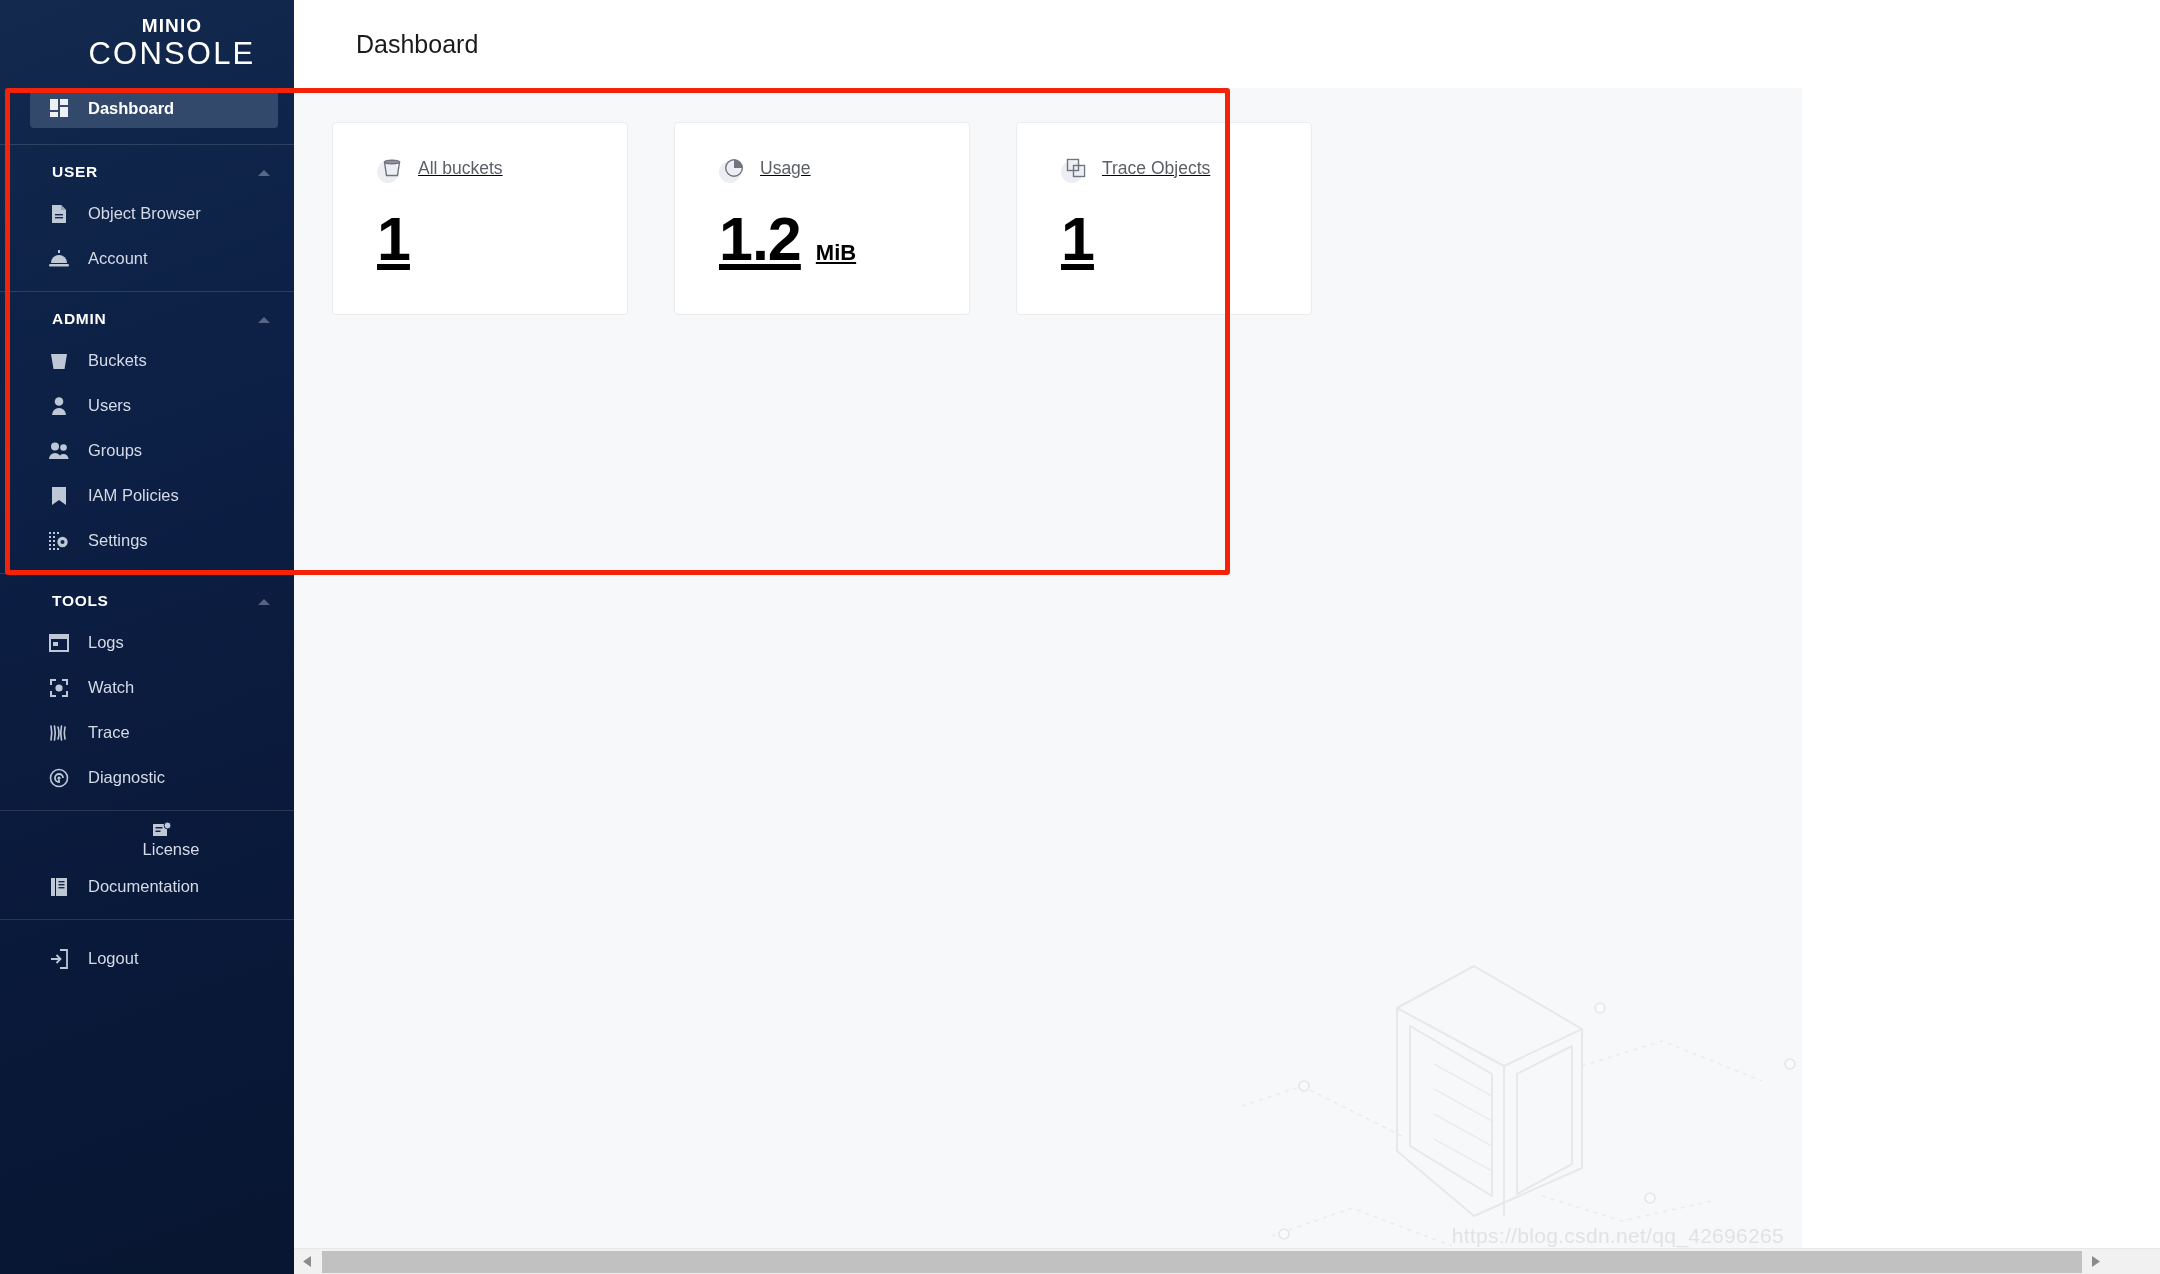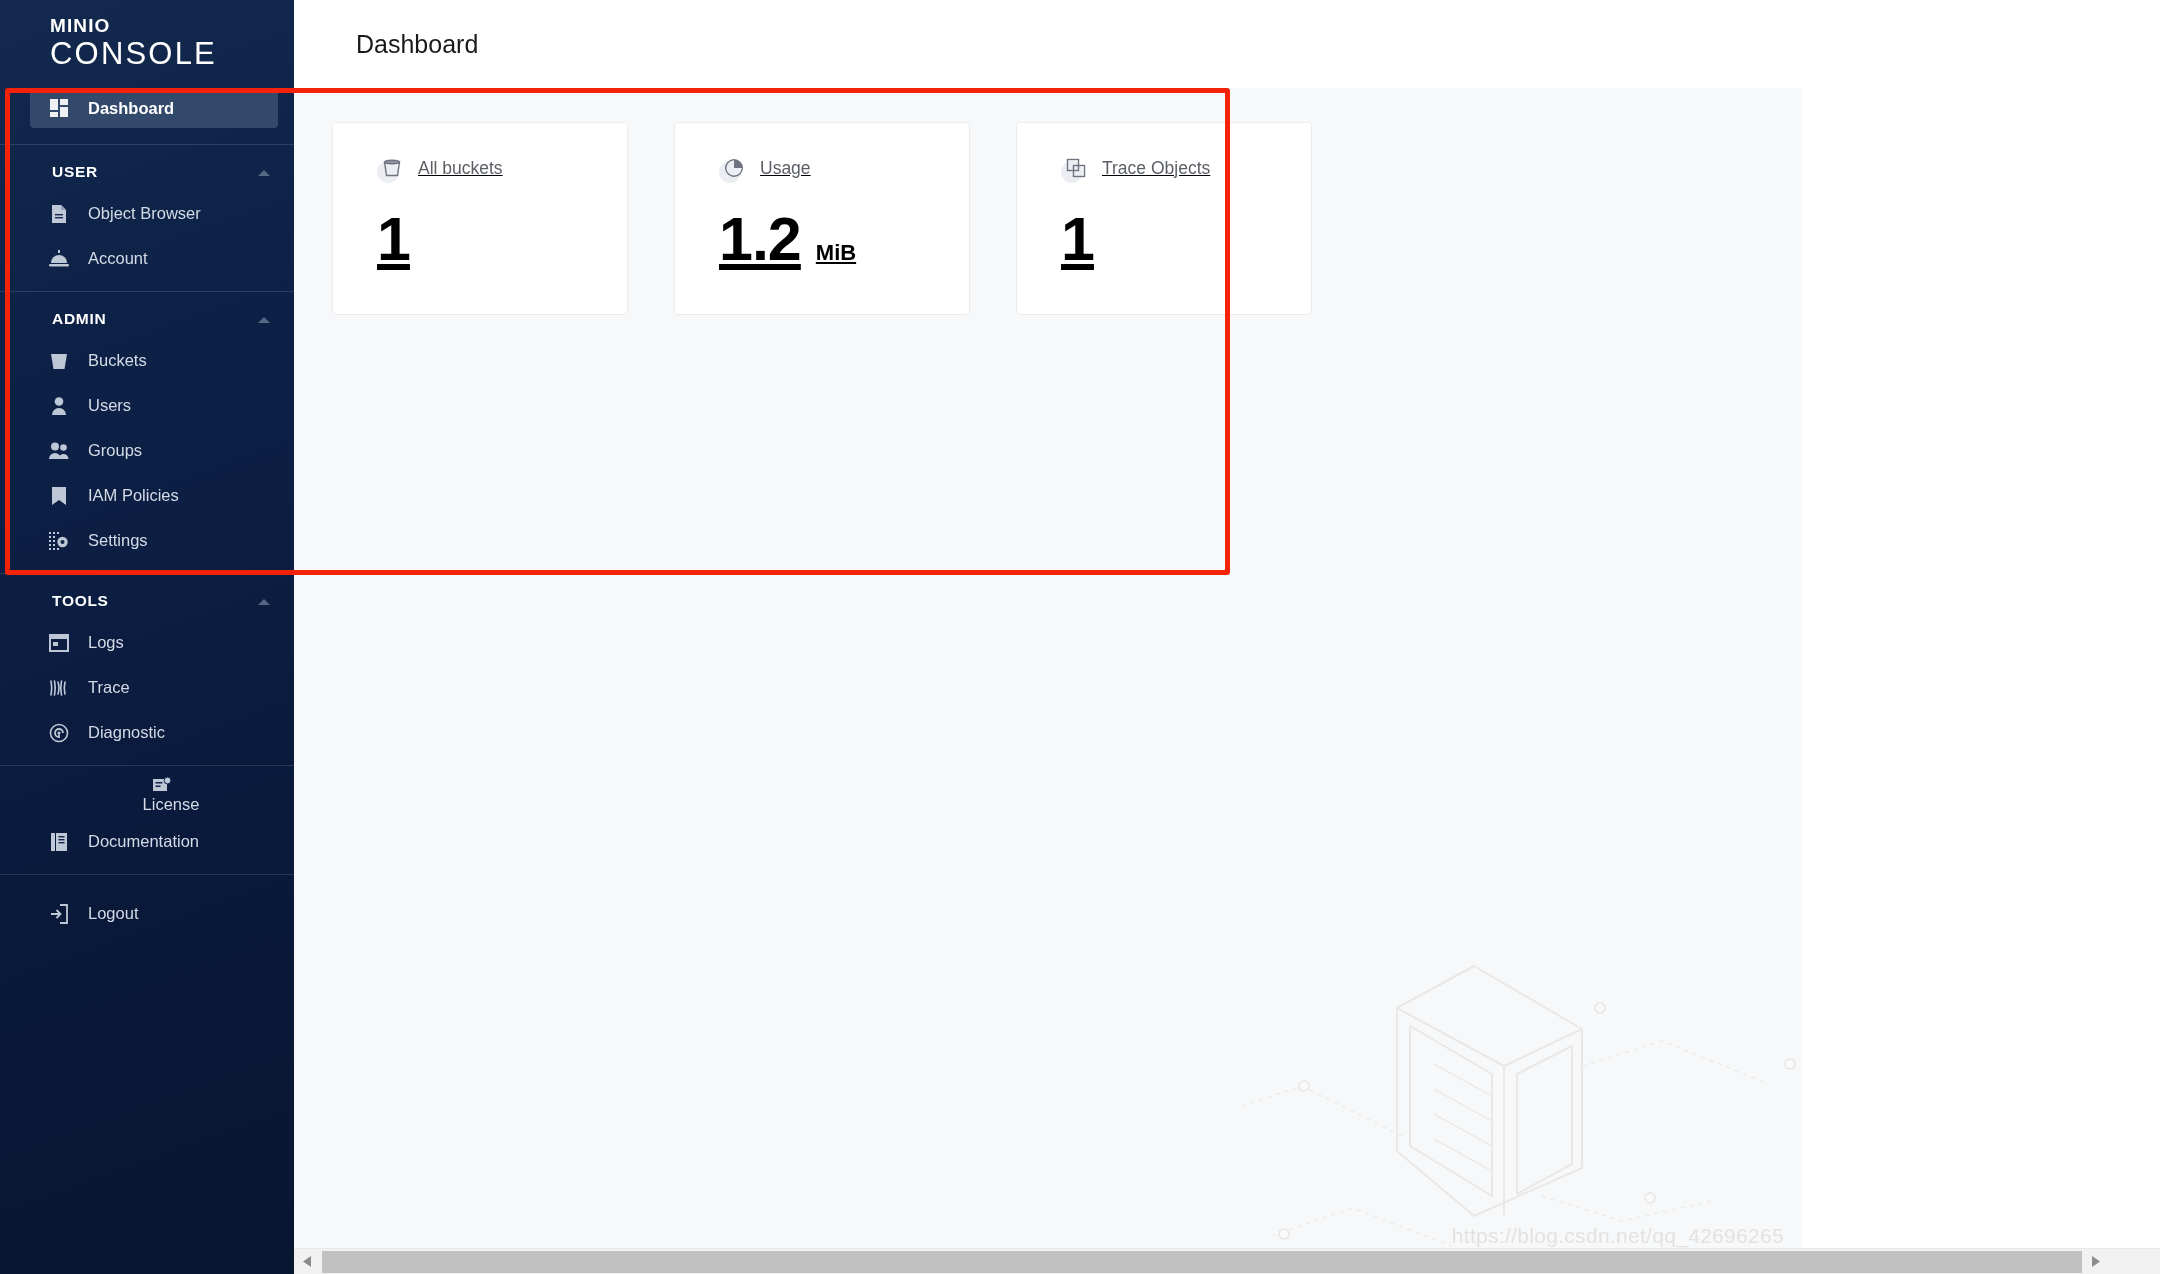--- a/index.html
+++ b/index.html
@@ -10,20 +10,21 @@
     overflow: hidden;
     font-family: "Liberation Sans", sans-serif;
     background: #ffffff;
   }
 
   #app {
     position: relative;
     width: 1802px;
     height: 1274px;
     display: flex;
+    text-align: center;
   }
 
   
   #sidebar {
     position: relative;
     width: 294px;
     height: 1274px;
     flex: 0 0 294px;
     background: linear-gradient(160deg, #13294d 0%, #0d2147 28%, #0a1a3c 62%, #081631 100%);
     color: #e6eaf0;
@@ -408,20 +409,34 @@
       </div>
       <div class="nav-item">
         <span class="nav-icon">
           <svg width="20" height="20" viewBox="0 0 20 20">
             <rect x="1" y="2" width="18" height="16" fill="none" stroke="#ced6e2" stroke-width="2"></rect>
             <rect x="1" y="2" width="18" height="4" fill="#ced6e2"></rect>
             <rect x="4" y="9" width="5" height="4" fill="#ced6e2"></rect>
           </svg>
         </span>
         <span class="nav-label">Logs</span>
+      </div>
+      <div class="nav-item">
+        <span class="nav-icon">
+          <svg width="20" height="20" viewBox="0 0 20 20">
+            <g fill="#ced6e2">
+              <path d="M1 1 h6 v2 h-4 v4 h-2 z"></path>
+              <path d="M19 1 v6 h-2 v-4 h-4 v-2 z"></path>
+              <path d="M1 19 v-6 h2 v4 h4 v2 z"></path>
+              <path d="M19 19 h-6 v-2 h4 v-4 h2 z"></path>
+            </g>
+            <circle cx="10" cy="10" r="3.6" fill="#ced6e2"></circle>
+          </svg>
+        </span>
+        <span class="nav-label">Watch</span>
       </div>
       <div class="nav-item">
         <span class="nav-icon">
           <svg width="20" height="20" viewBox="0 0 20 20">
             <g stroke="#ced6e2" stroke-width="1.6" fill="none" stroke-linecap="round">
               <path d="M2 3 q1.5 7 0 14"></path>
               <path d="M5.5 3 q1.5 7 0 14"></path>
               <path d="M9 4 q2 6 0 12"></path>
               <path d="M12.5 3 q-1.5 7 0 14"></path>
               <path d="M16 4 q-1.5 6 0 12"></path>

